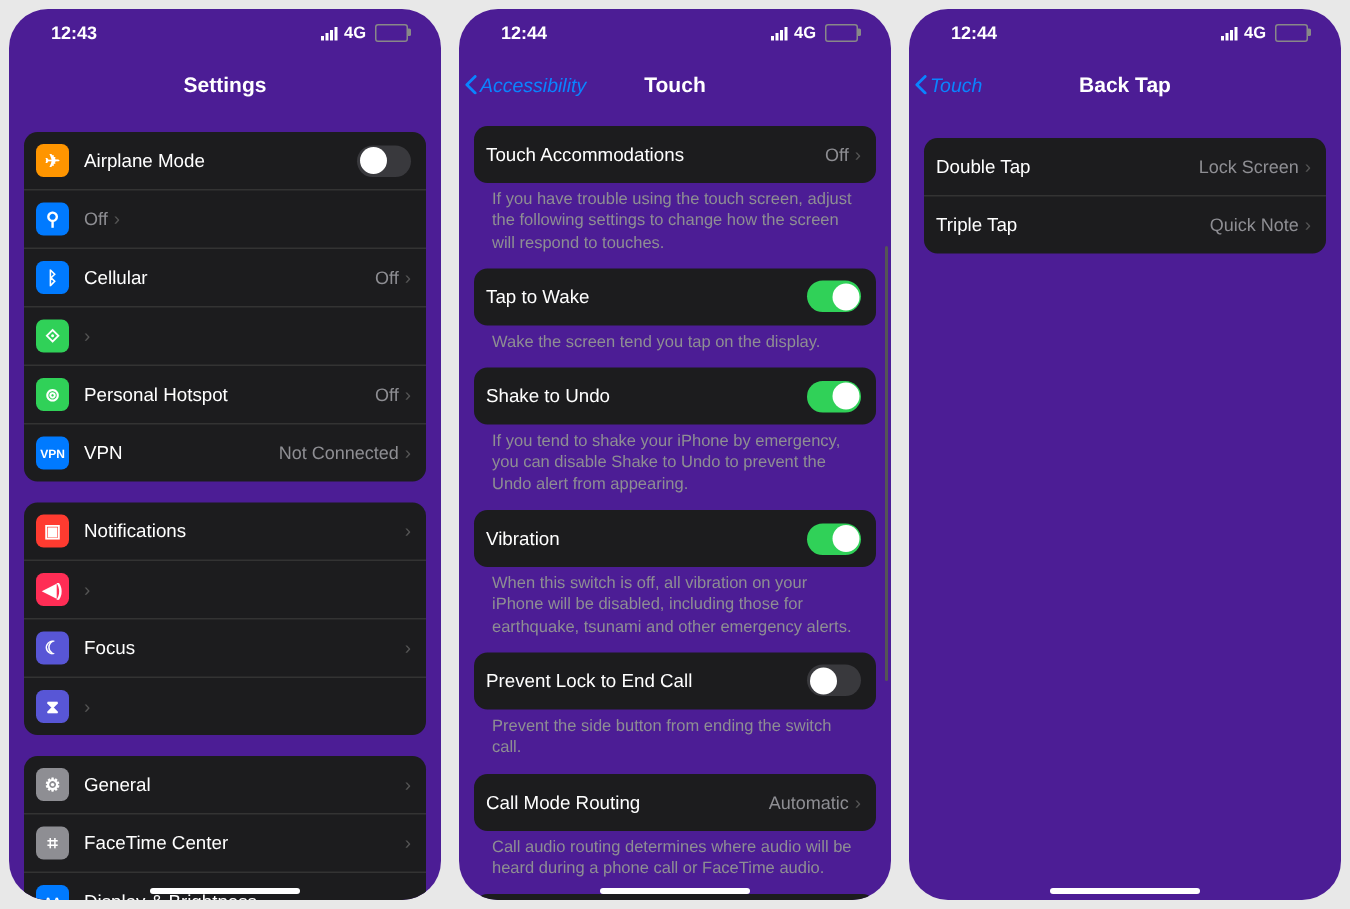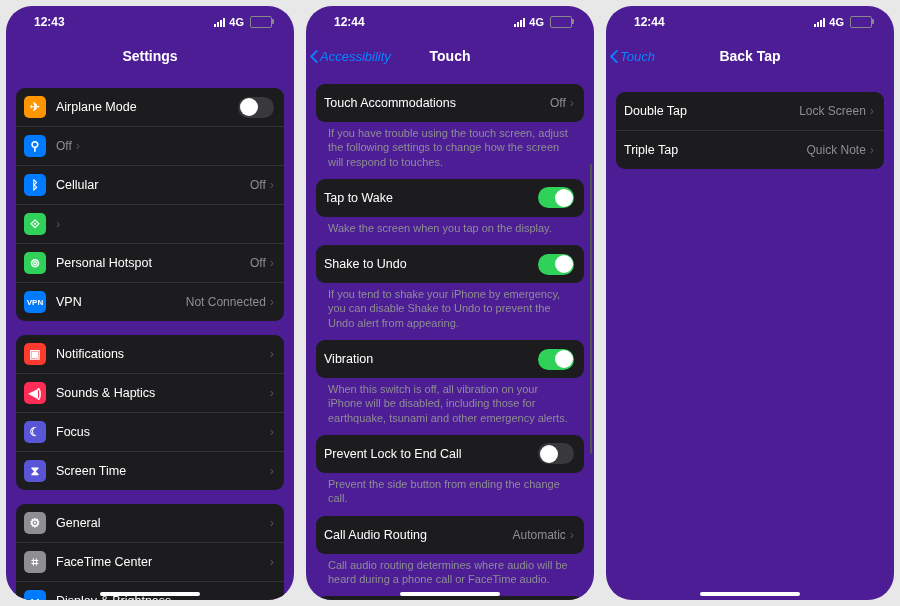--- a/index.html
+++ b/index.html
@@ -181,31 +181,29 @@
         </div>
       </div>
     <div class="group" id="s1g2">
         <div class="row">
           <span class="icon-box" style="background: rgb(255, 59, 48); color: rgb(255, 255, 255); font-size: 12px; font-weight: 700;">▣</span>
           <span class="label">Notifications</span>
           <span class="chev">›</span>
         </div>
         <div class="row">
           <span class="icon-box" style="background: rgb(255, 45, 85); color: rgb(255, 255, 255); font-size: 12px; font-weight: 700;">◀︎)</span>
-          <span class="label">Sounds &amp; Haptics</span>
           <span class="chev">›</span>
         </div>
         <div class="row">
           <span class="icon-box" style="background: rgb(88, 86, 214); color: rgb(255, 255, 255); font-size: 12px; font-weight: 700;">☾</span>
           <span class="label">Focus</span>
           <span class="chev">›</span>
         </div>
         <div class="row">
           <span class="icon-box" style="background: rgb(88, 86, 214); color: rgb(255, 255, 255); font-size: 12px; font-weight: 700;">⧗</span>
-          <span class="label">Screen Time</span>
           <span class="chev">›</span>
         </div>
       </div>
     <div class="group" id="s1g3">
         <div class="row">
           <span class="icon-box" style="background: rgb(142, 142, 147); color: rgb(255, 255, 255); font-size: 12px; font-weight: 700;">⚙︎</span>
           <span class="label">General</span>
           <span class="chev">›</span>
         </div>
         <div class="row">
@@ -259,21 +257,21 @@
     <div class="footer-text">If you have trouble using the touch screen, adjust the following settings to change how the screen will respond to touches.</div>
 
     <div class="group tight">
       <div class="row">
         <span class="label">Tap to Wake</span>
         <span class="switch on">
             <span class="knob"></span>
           </span>
       </div>
     </div>
-    <div class="footer-text">Wake the screen when you tap on the display.</div>
+    <div class="footer-text">Wake the screen tend you tap on the display.</div>
 
     <div class="group tight">
       <div class="row">
         <span class="label">Shake to Undo</span>
         <span class="switch on">
             <span class="knob"></span>
           </span>
       </div>
     </div>
     <div class="footer-text">If you tend to shake your iPhone by emergency, you can disable Shake to Undo to prevent the Undo alert from appearing.</div>
@@ -289,25 +287,25 @@
     <div class="footer-text">When this switch is off, all vibration on your iPhone will be disabled, including those for earthquake, tsunami and other emergency alerts.</div>
 
     <div class="group tight">
       <div class="row">
         <span class="label">Prevent Lock to End Call</span>
         <span class="switch off">
             <span class="knob"></span>
           </span>
       </div>
     </div>
-    <div class="footer-text">Prevent the side button from ending the change call.</div>
-
-    <div class="group tight">
-      <div class="row">
-        <span class="label">Call Audio Routing</span>
+    <div class="footer-text">Prevent the side button from ending the switch call.</div>
+
+    <div class="group tight">
+      <div class="row">
+        <span class="label">Call Mode Routing</span>
         <span class="value">Automatic</span>
         <span class="chev">›</span>
       </div>
     </div>
     <div class="footer-text">Call audio routing determines where audio will be heard during a phone call or FaceTime audio.</div>
 
     <div class="group tight">
       <div class="row">
         <span class="label">Back Tap</span>
         <span class="value">On</span>

